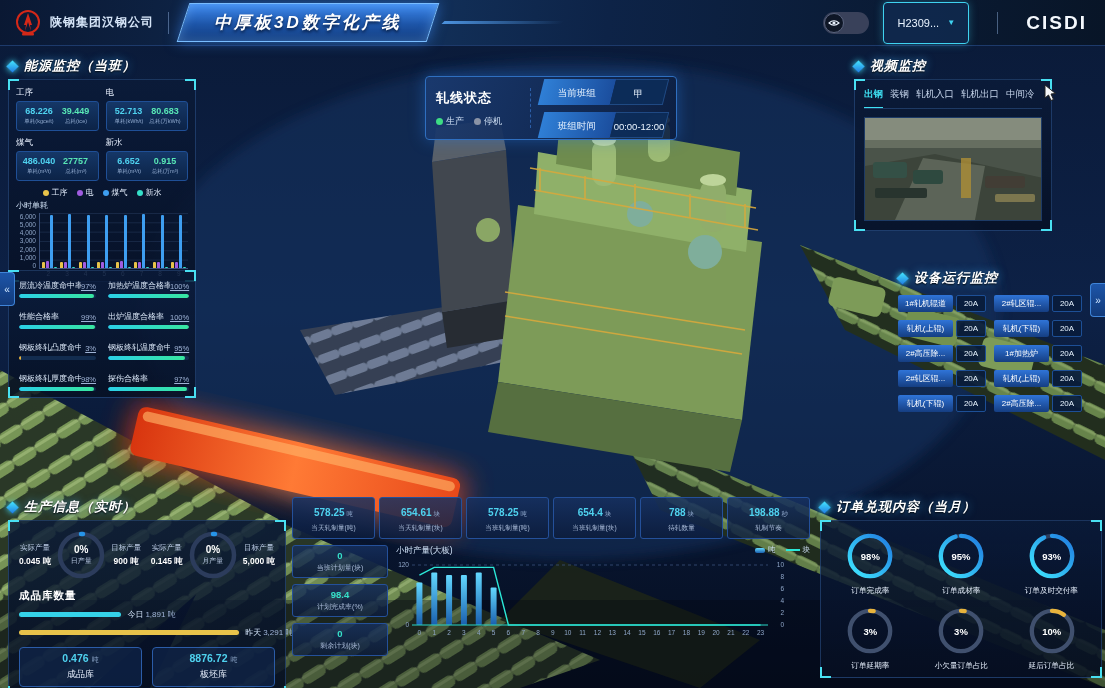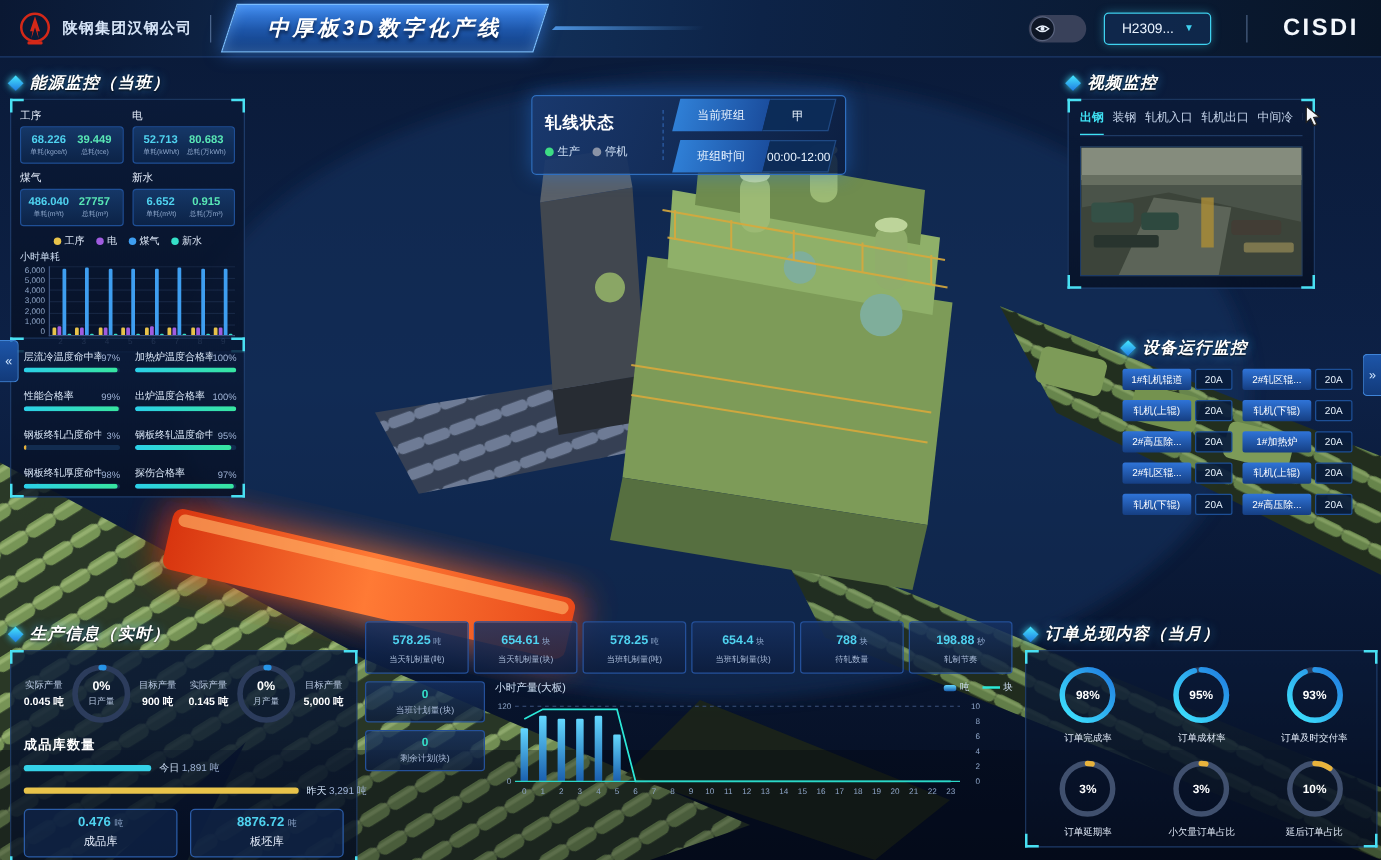--- a/index.html
+++ b/index.html
@@ -23,21 +23,21 @@
     border:1px solid #79bdff; box-shadow:0 0 14px rgba(60,140,255,.55), inset 0 0 10px rgba(140,200,255,.35);
     padding:7px 30px; }
   .title-plate .tp-in { display:block; transform:skewX(18deg); font-size:17px; font-weight:bold;
     font-style:italic; color:#fff; letter-spacing:3px; text-shadow:0 2px 3px rgba(0,10,30,.7); }
   .hdr-stripe { width:120px; height:3px; margin-left:10px; transform:skewX(-45deg);
     background:linear-gradient(90deg,rgba(90,170,255,.8),rgba(90,170,255,0)); }
   .hdr-right { margin-left:auto; display:flex; align-items:center; gap:14px; padding-right:18px; }
   .toggle { width:46px; height:22px; border-radius:11px; background:#39415a; position:relative; cursor:pointer; }
   .toggle .knob { position:absolute; left:1px; top:1px; width:20px; height:20px; border-radius:50%;
     background:#0e1626; border:1px solid #59637e; display:flex; align-items:center; justify-content:center; }
-  .dropdown { min-width:86px; height:26px; border:1px solid #3fd2f0; border-radius:4px;
+  .dropdown { min-width:86px; height:42px; border:1px solid #3fd2f0; border-radius:4px;
     background:rgba(16,41,78,.9); display:flex; align-items:center; justify-content:center; gap:8px;
     font-size:11px; color:#eaf4ff; cursor:pointer; box-shadow:0 0 8px rgba(63,210,240,.35); padding:0 10px; }
   .dropdown .arrow { color:#3fd2f0; font-size:8px; }
   .brand { font-size:19px; font-weight:bold; color:#f4f8fd; letter-spacing:2px; }
 
   
   .panel { position:absolute; z-index:20; }
   .panel-h { display:flex; align-items:center; gap:7px; height:20px; margin-bottom:3px; }
   .dmd { width:9px; height:9px; transform:rotate(45deg); flex:none;
     background:linear-gradient(135deg,#45e8ff,#1f7ae0); box-shadow:0 0 6px #3fd8f0; }
@@ -78,21 +78,21 @@
   .egroup { flex:1; display:flex; align-items:flex-end; justify-content:center; gap:1px; height:100%; }
   .ebar { width:3px; border-radius:1px 1px 0 0; }
   #energy-x { display:flex; margin-left:23px; }
   .exlab { flex:1; text-align:center; font-size:6.5px; color:#8fa6c8; padding-top:1px; }
 
   
   #p-quality { left:8px; top:270px; width:188px; }
   #p-quality .frame { padding:9px 10px 6px; display:grid; grid-template-columns:1fr 1fr; gap:13px 12px; }
   .qtop { display:flex; justify-content:space-between; align-items:flex-end; margin-bottom:3px; }
   .qlab { font-size:8px; color:#dbe8f8; white-space:nowrap; overflow:hidden; max-width:62px; }
-  .qval { font-size:7.5px; color:#9fb3d6; }
+  .qval { font-size:7.5px; color:#9fb3d6;text-decoration:underline; }
   .qtrack { height:4px; background:#122c4f; border-radius:2px; overflow:hidden; }
   .qfill { height:100%; background:linear-gradient(90deg,#2bd0e8,#37e6a0); border-radius:2px; }
 
   
   #p-status { left:425px; top:76px; width:252px; height:64px; z-index:22;
     background:linear-gradient(110deg,rgba(26,58,112,.92),rgba(12,30,64,.9));
     border:1px solid #2f6fc0; border-radius:4px; box-shadow:0 0 16px rgba(40,120,220,.45);
     display:flex; align-items:center; padding:8px 10px; }
   .ls-left { width:84px; flex:none; }
   .ls-title { font-size:13px; font-weight:bold; color:#fff; letter-spacing:1px; margin-bottom:8px; }
@@ -768,20 +768,24 @@
         <div class="stat">
             <div><span class="sv">198.88</span><span class="su">秒</span></div>
             <div class="sl">轧制节奏</div>
           </div>
       </div>
       <div class="eff-body">
         <div class="eff-side">
           <div class="sstat">
               <div class="sv">0</div>
               <div class="sl">当班计划量(块)</div>
+            </div>
+          <div class="sstat">
+              <div class="sv">98.4</div>
+              <div class="sl">计划完成率(%)</div>
             </div>
           <div class="sstat">
               <div class="sv">0</div>
               <div class="sl">剩余计划(块)</div>
             </div>
         </div>
         <div class="eff-chart">
           <div class="hc-head">
             <span class="hc-title">小时产量(大板)</span>
             <span class="hc-leg">

